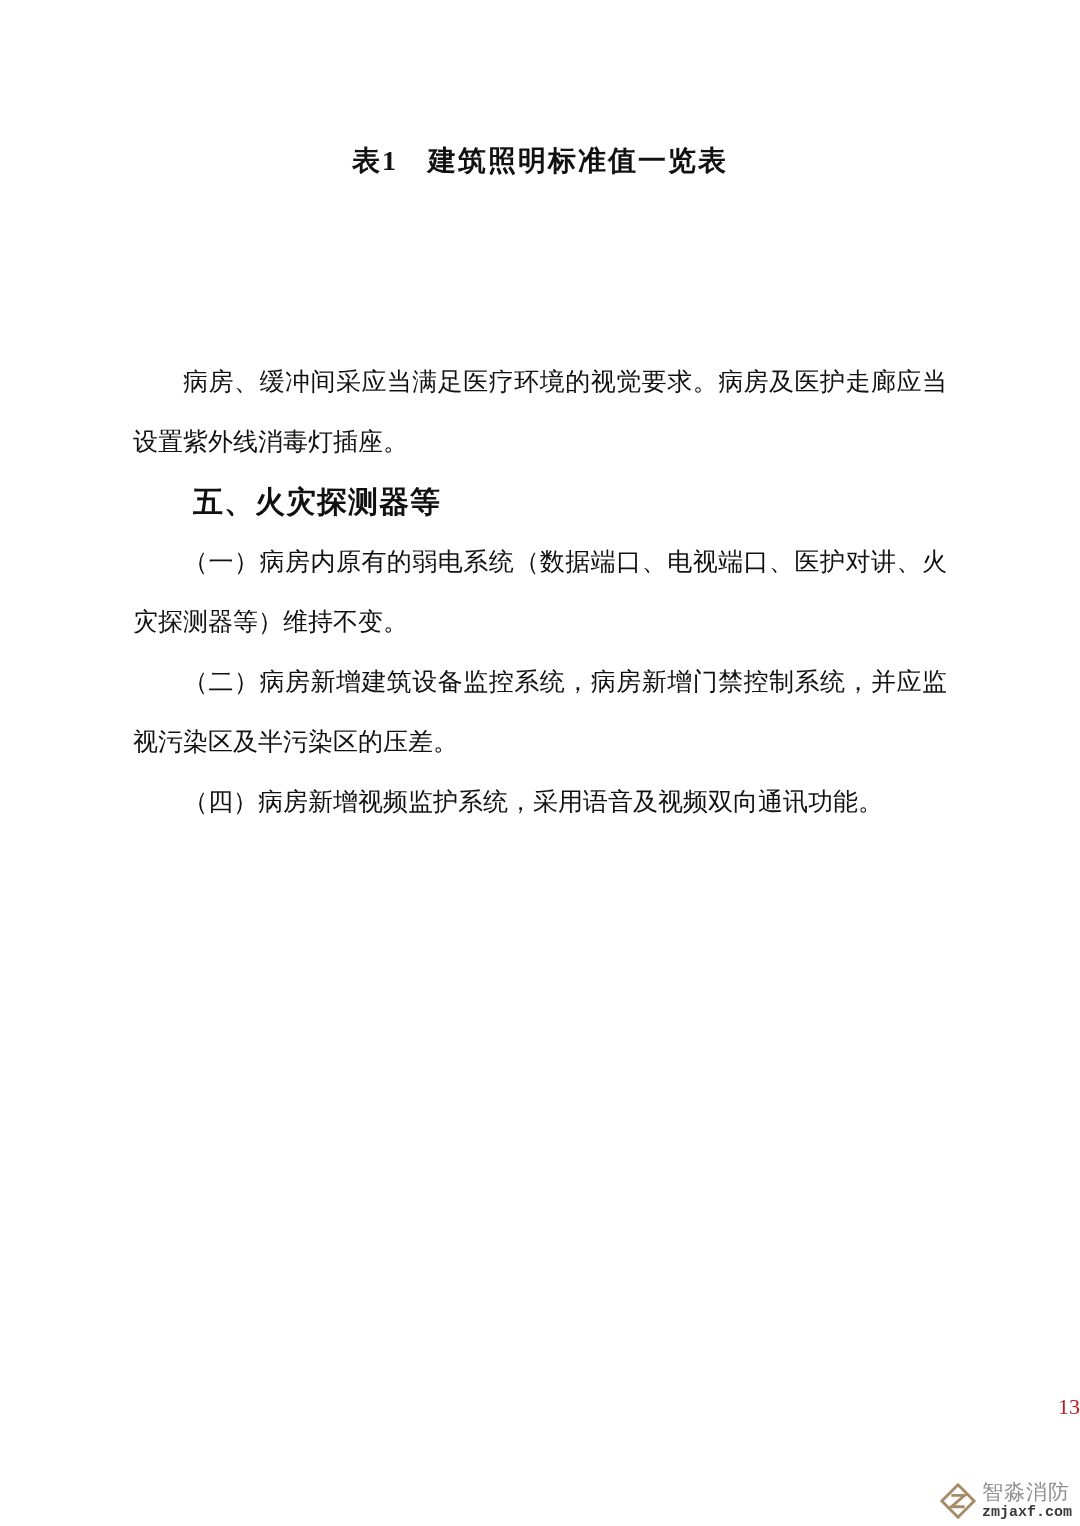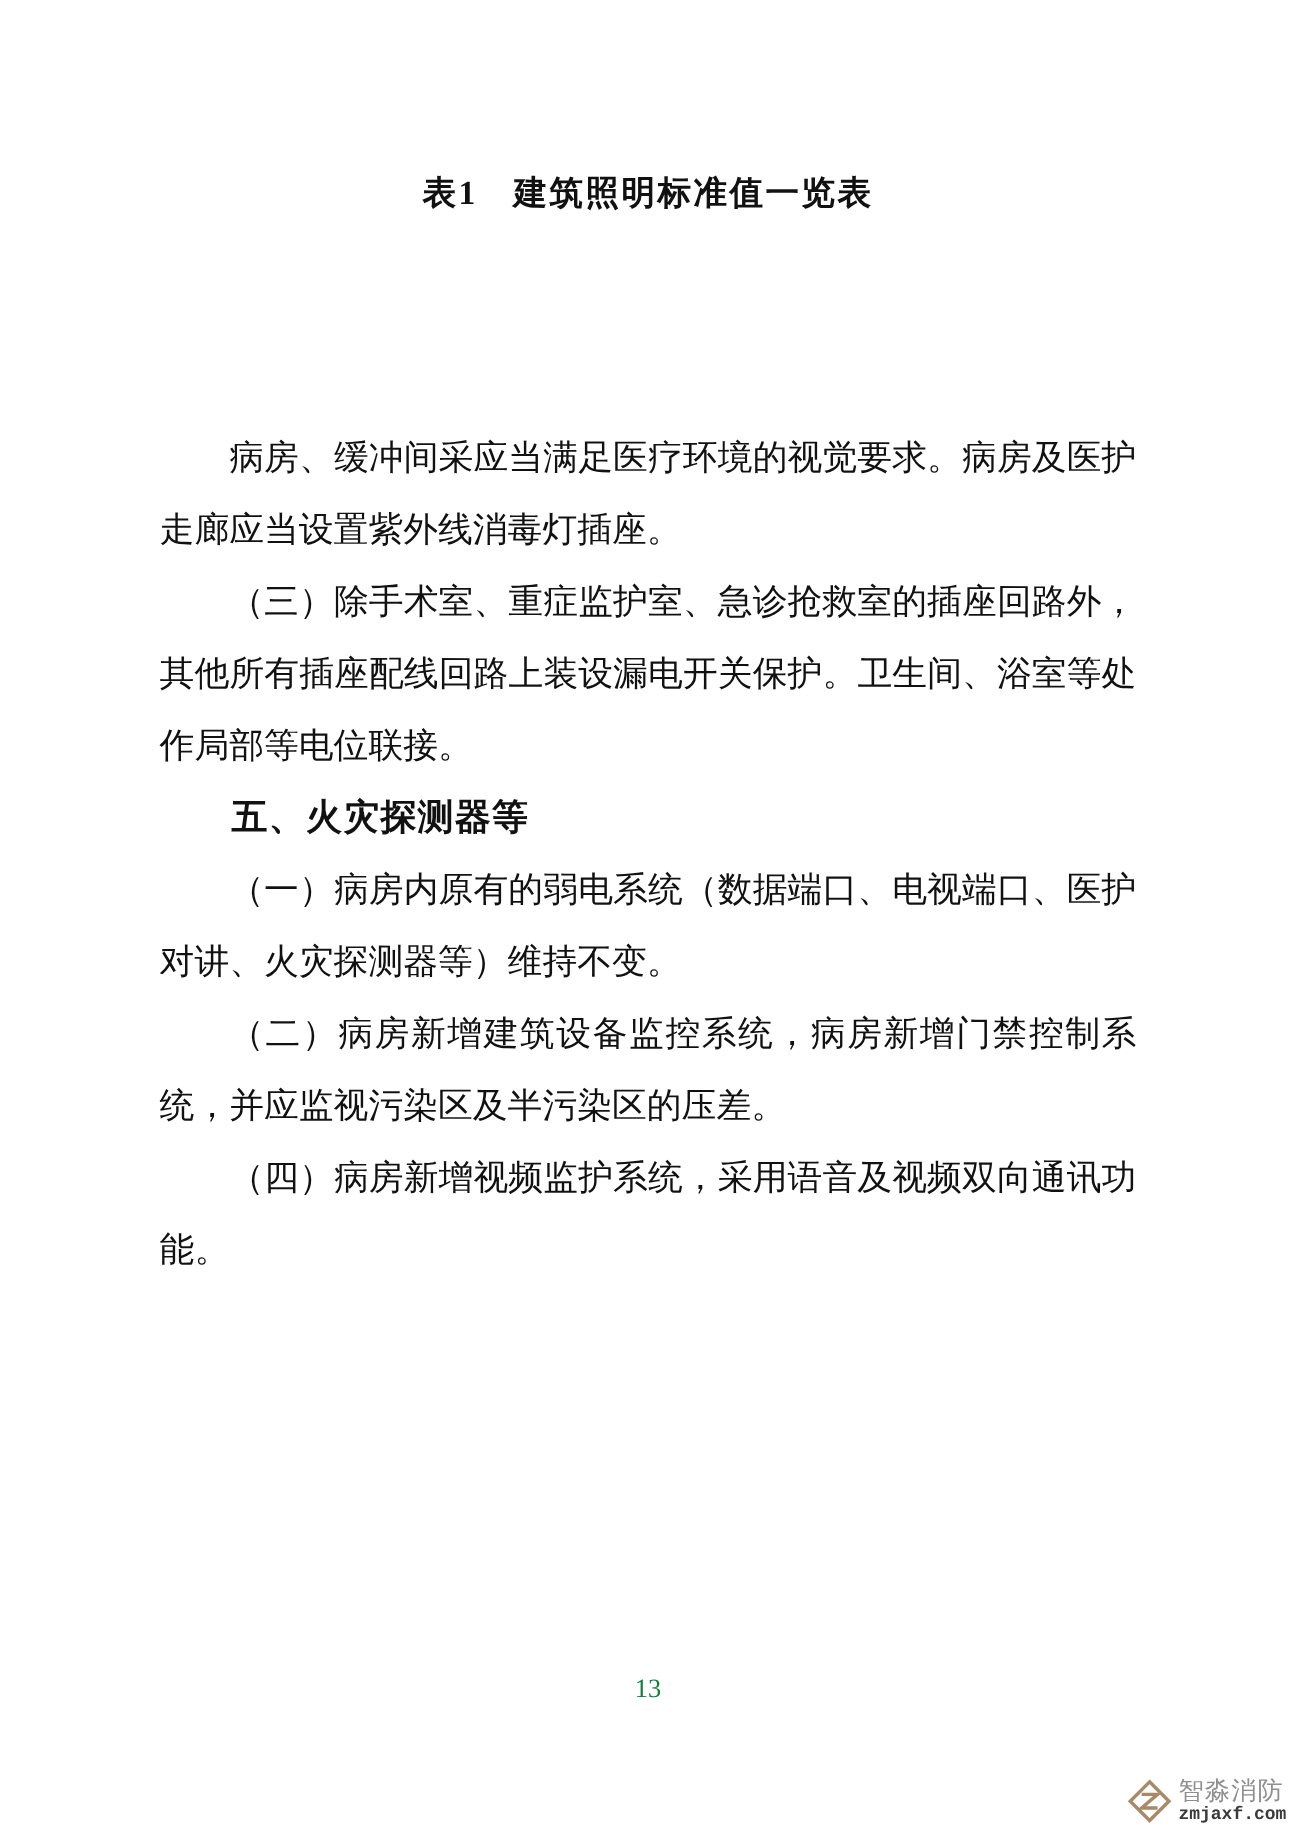--- a/index.html
+++ b/index.html
@@ -56,44 +56,44 @@
   .col-power { width: 308px; }
 
   .content {
     position: absolute;
     left: 133px;
     top: 352px;
     width: 814px;
   }
   .content p.para {
     margin: 0;
-    font-size: 29px;
+    font-size: 25px;
     line-height: 60px;
     text-align: justify;
     text-indent: 2em;
     color: #111111;
   }
   .content h2.heading {
     margin: 0;
     font-size: 30px;
     line-height: 60px;
     font-weight: bold;
     text-indent: 2em;
     font-family: "Liberation Sans", "DejaVu Sans", sans-serif;
     color: #111111;
     letter-spacing: 1px;
   }
   .page-number {
     position: absolute;
     top: 1394px;
     left: 0;
     width: 100%;
-    text-align: center;
+    text-align: right;
     font-size: 22px;
-    color: #15803d;
+    color: #b91c1c;
   }
   .watermark {
     position: absolute;
     right: 8px;
     bottom: 6px;
     display: flex;
     align-items: center;
     gap: 5px;
   }
   .wm-logo {
@@ -123,21 +123,20 @@
 </head>
 <body>
 
 <div class="page">
 
   <div class="table-title">表1　建筑照明标准值一览表</div>
 
 
   <div class="content">
     <p class="para">病房、缓冲间采应当满足医疗环境的视觉要求。病房及医护走廊应当设置紫外线消毒灯插座。</p>
-    <p class="para">（三）除手术室、重症监护室、急诊抢救室的插座回路外，其他所有插座配线回路上装设漏电开关保护。卫生间、浴室等处作局部等电位联接。</p>
     <h2 class="heading">五、火灾探测器等</h2>
     <p class="para">（一）病房内原有的弱电系统（数据端口、电视端口、医护对讲、火灾探测器等）维持不变。</p>
     <p class="para">（二）病房新增建筑设备监控系统，病房新增门禁控制系统，并应监视污染区及半污染区的压差。</p>
     <p class="para">（四）病房新增视频监护系统，采用语音及视频双向通讯功能。</p>
   </div>
 
   <div class="page-number">13</div>
 
   <div class="watermark">
     <svg class="wm-logo" viewBox="0 0 40 40" xmlns="http://www.w3.org/2000/svg">

